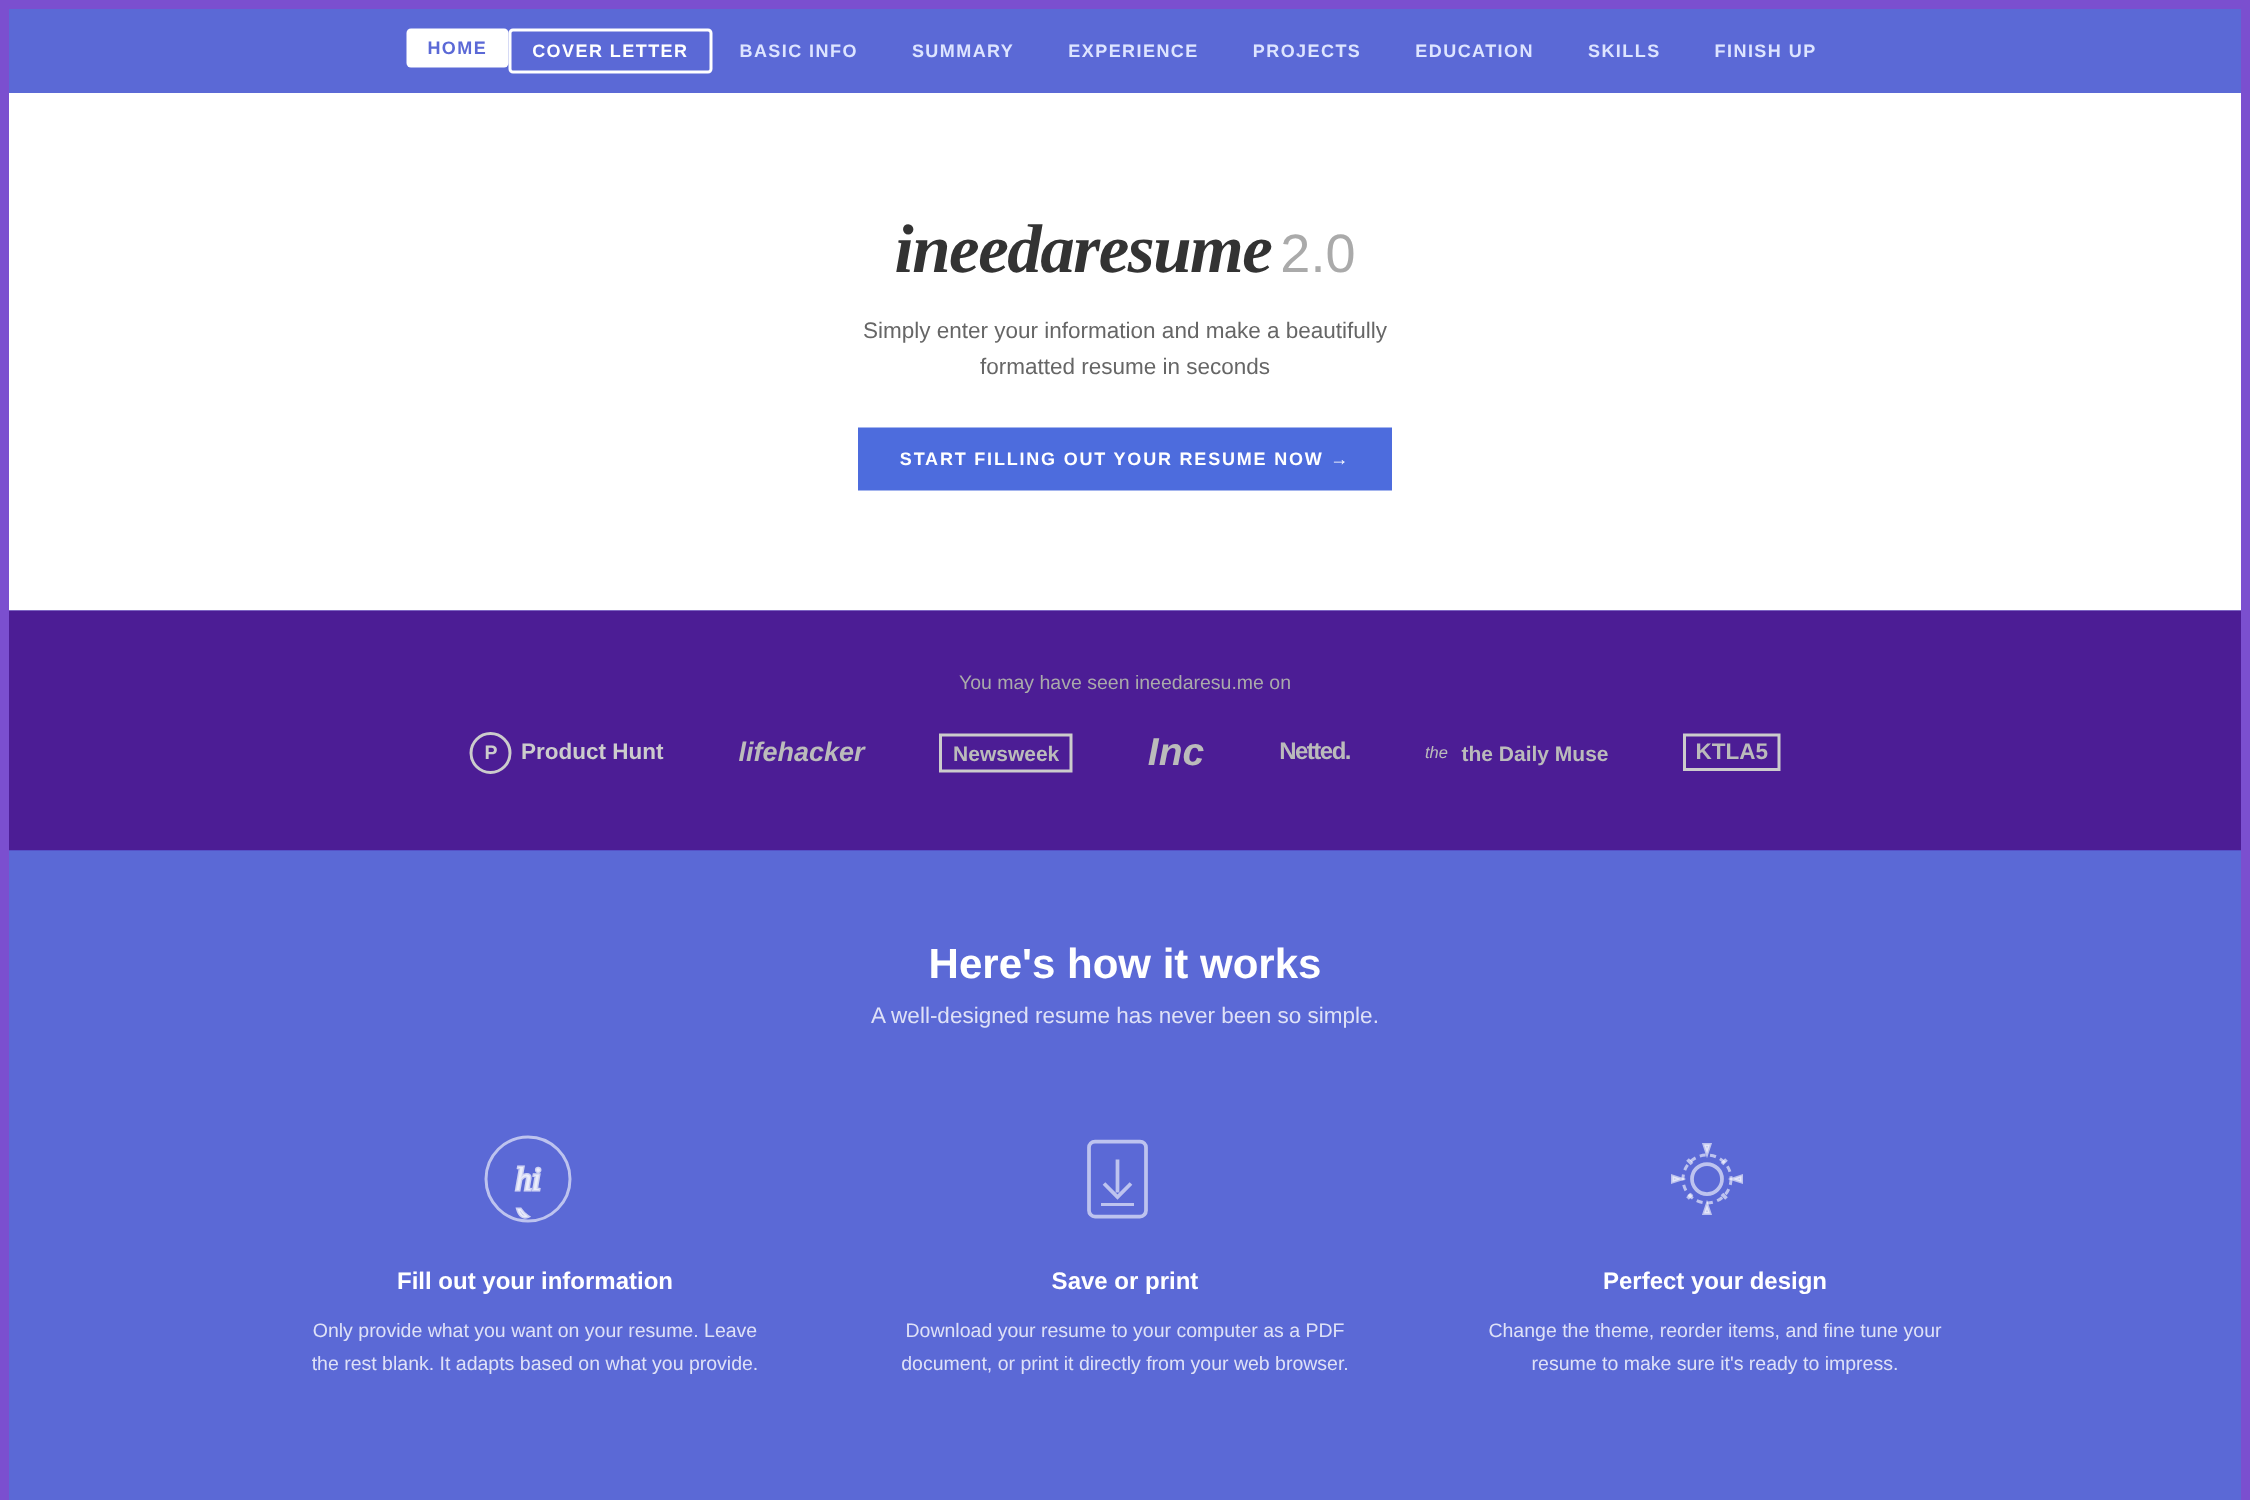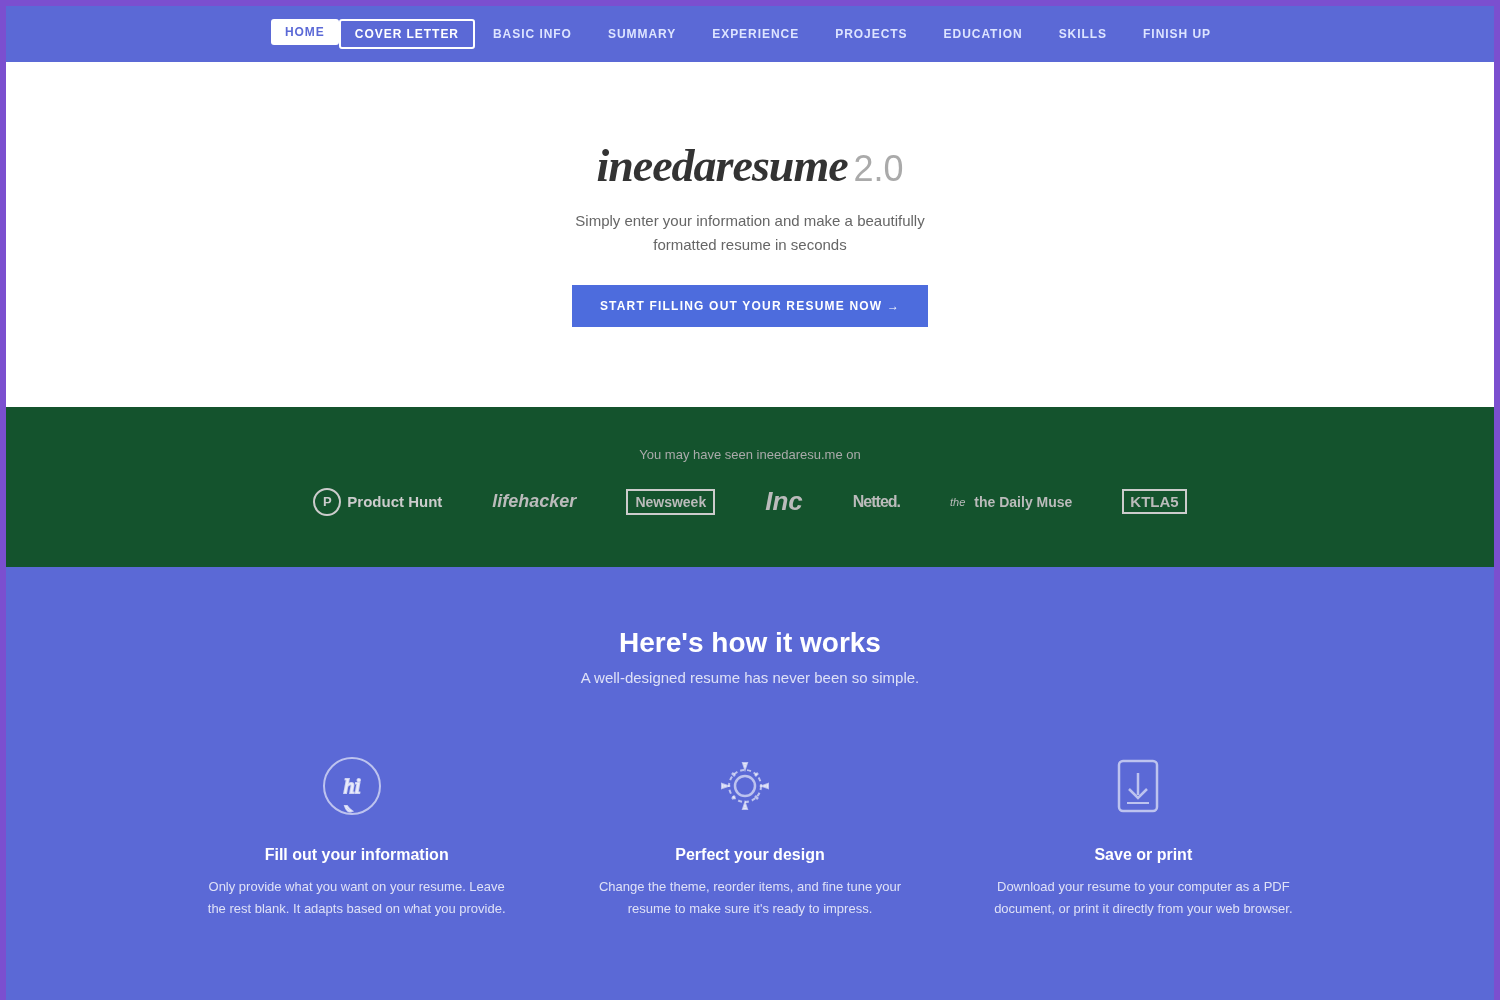--- a/index.html
+++ b/index.html
@@ -99,21 +99,21 @@
       font-size: 12px;
       font-weight: 700;
       letter-spacing: 0.1em;
       text-transform: uppercase;
       cursor: pointer;
       border-radius: 0;
     }
 
     
     .press-section {
-      background: #14532d;
+      background: #4c1d95;
       padding: 40px 20px 50px;
       display: flex;
       flex-direction: column;
       align-items: center;
     }
     .press-tagline {
       color: #aaa;
       font-size: 13px;
       margin-bottom: 24px;
     }
@@ -312,37 +312,37 @@
           <path d="M28 55 Q30 62 35 60 Q32 58 30 55 Z" fill="rgba(255,255,255,0.6)"></path>
         </svg>
       </div>
       <h3 class="how-card-title">Fill out your information</h3>
       <p class="how-card-text">Only provide what you want on your resume. Leave the rest blank. It adapts based on what you provide.</p>
     </div>
 
     <div class="how-card">
       <div class="how-icon">
         <svg viewBox="0 0 70 70">
+          <rect x="16" y="10" width="38" height="50" rx="4" stroke="rgba(255,255,255,0.6)" stroke-width="2.5" fill="none"></rect>
+          <line x1="35" y1="22" x2="35" y2="44" stroke="rgba(255,255,255,0.6)" stroke-width="2.5"></line>
+          <polyline points="26,38 35,47 44,38" stroke="rgba(255,255,255,0.6)" stroke-width="2.5" fill="none"></polyline>
+          <line x1="24" y1="52" x2="46" y2="52" stroke="rgba(255,255,255,0.6)" stroke-width="2"></line>
+        </svg>
+      </div>
+      <h3 class="how-card-title">Save or print</h3>
+      <p class="how-card-text">Download your resume to your computer as a PDF document, or print it directly from your web browser.</p>
+    </div>
+
+    <div class="how-card">
+      <div class="how-icon">
+        <svg viewBox="0 0 70 70">
           <circle cx="35" cy="35" r="10" stroke="rgba(255,255,255,0.6)" stroke-width="2.5" fill="none"></circle>
           <path d="M35 18 L37 12 L33 12 Z M35 52 L37 58 L33 58 Z M18 35 L12 37 L12 33 Z M52 35 L58 37 L58 33 Z" stroke="rgba(255,255,255,0.6)" stroke-width="2" fill="rgba(255,255,255,0.6)"></path>
           <circle cx="35" cy="35" r="16" stroke="rgba(255,255,255,0.6)" stroke-width="2" fill="none" stroke-dasharray="4 3"></circle>
           <path d="M22 22 L25 25 M48 22 L45 25 M22 48 L25 45 M48 48 L45 45" stroke="rgba(255,255,255,0.6)" stroke-width="2.5"></path>
         </svg>
       </div>
       <h3 class="how-card-title">Perfect your design</h3>
       <p class="how-card-text">Change the theme, reorder items, and fine tune your resume to make sure it's ready to impress.</p>
     </div>
 
-    <div class="how-card">
-      <div class="how-icon">
-        <svg viewBox="0 0 70 70">
-          <rect x="16" y="10" width="38" height="50" rx="4" stroke="rgba(255,255,255,0.6)" stroke-width="2.5" fill="none"></rect>
-          <line x1="35" y1="22" x2="35" y2="44" stroke="rgba(255,255,255,0.6)" stroke-width="2.5"></line>
-          <polyline points="26,38 35,47 44,38" stroke="rgba(255,255,255,0.6)" stroke-width="2.5" fill="none"></polyline>
-          <line x1="24" y1="52" x2="46" y2="52" stroke="rgba(255,255,255,0.6)" stroke-width="2"></line>
-        </svg>
-      </div>
-      <h3 class="how-card-title">Save or print</h3>
-      <p class="how-card-text">Download your resume to your computer as a PDF document, or print it directly from your web browser.</p>
-    </div>
-
   </div>
 </section>
 
 </body></html>

